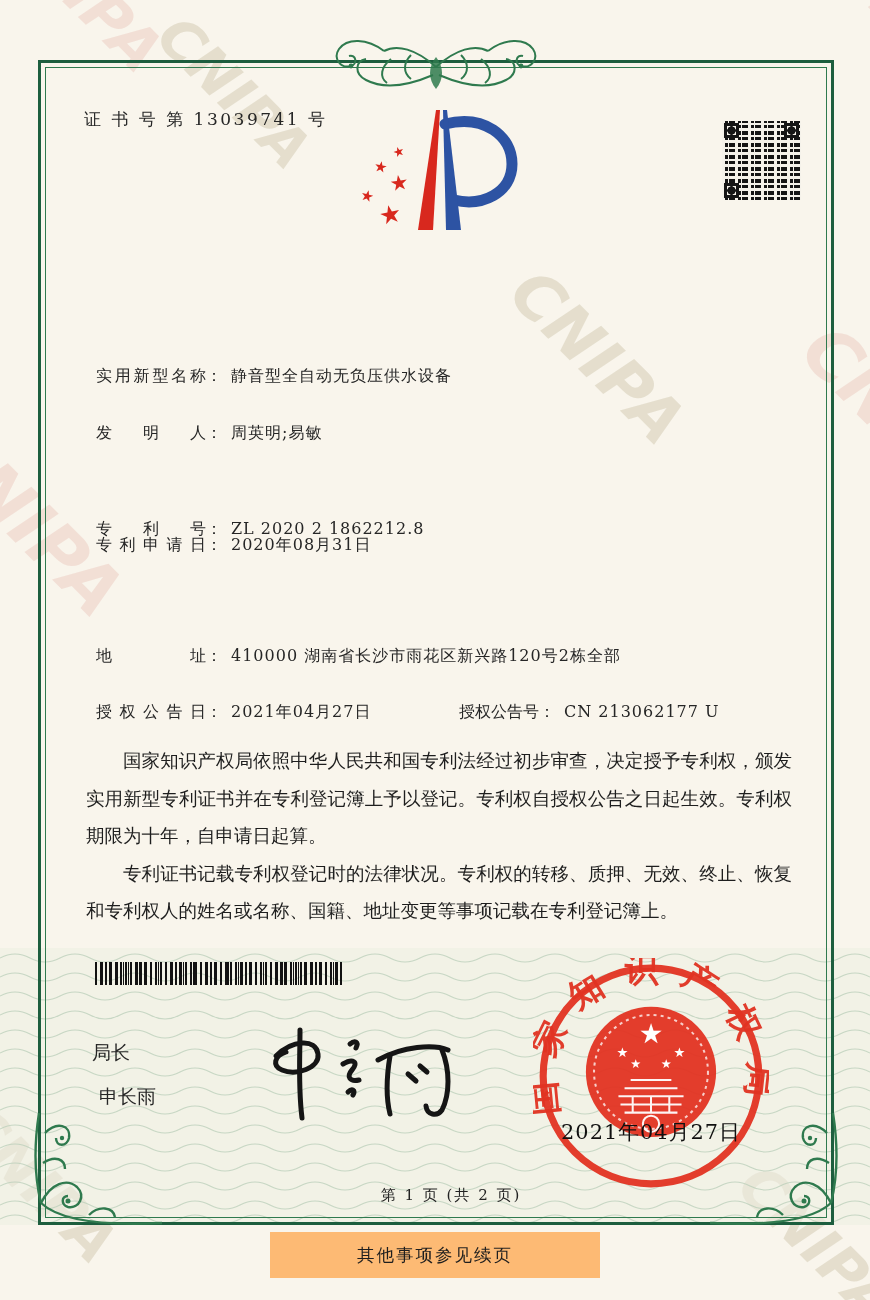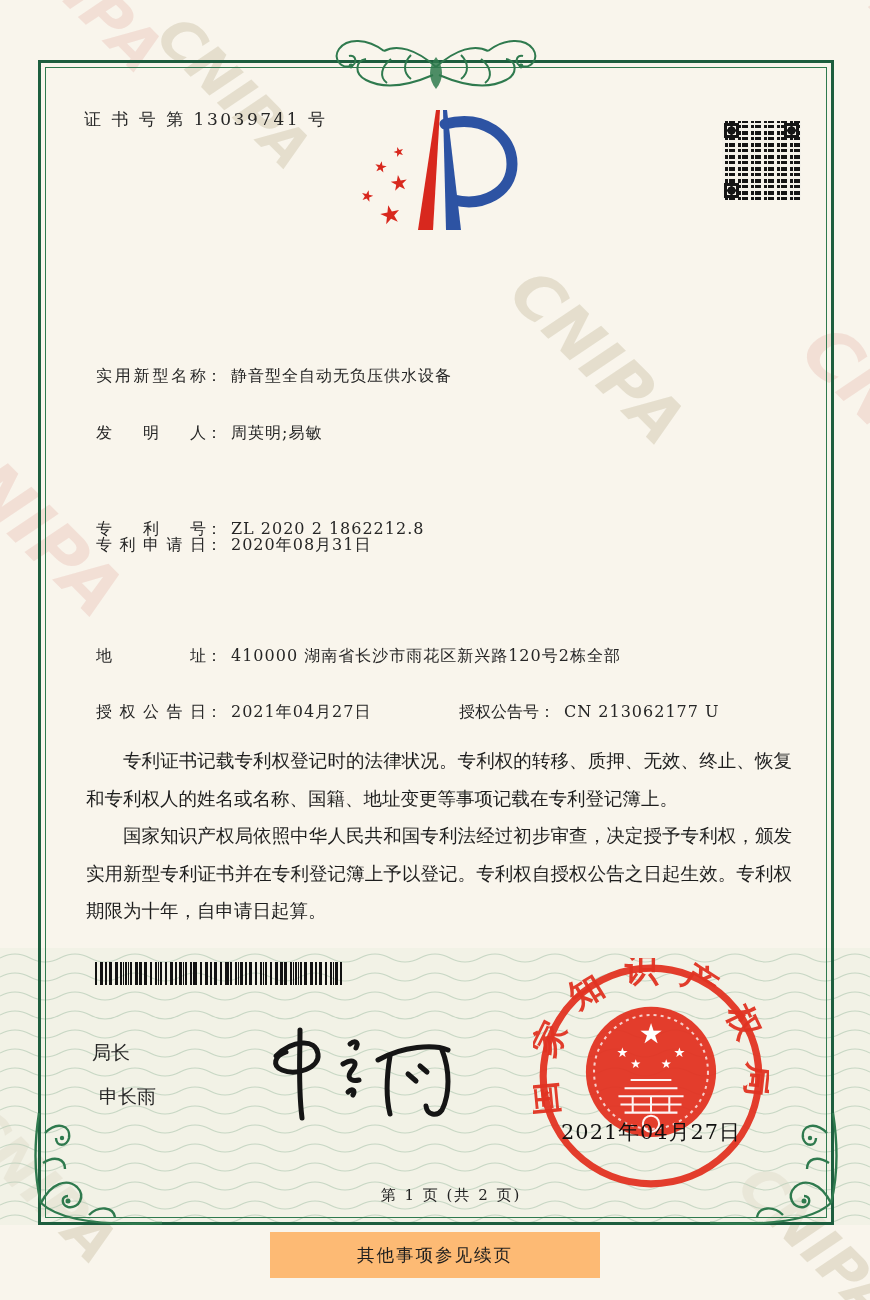--- a/index.html
+++ b/index.html
@@ -178,22 +178,22 @@
     <span class="lab">地址</span><span class="col">：</span><span class="val">410000 湖南省长沙市雨花区新兴路120号2栋全部</span>
   </div>
   <div class="row" style="top:702px;">
     <span class="lab">授权公告日</span><span class="col">：</span><span class="val">2021年04月27日</span>
     <span class="pair2">
       <span>授权公告号</span><span class="col">：</span><span class="val">CN 213062177 U</span>
     </span>
   </div>
 
   <div class="paras">
+    <p>国家知识产权局依照中华人民共和国专利法经过初步审查，决定授予专利权，颁发实用新型专利证书并在专利登记簿上予以登记。专利权自授权公告之日起生效。专利权期限为十年，自申请日起算。</p>
     <p>专利证书记载专利权登记时的法律状况。专利权的转移、质押、无效、终止、恢复和专利权人的姓名或名称、国籍、地址变更等事项记载在专利登记簿上。</p>
-    <p>国家知识产权局依照中华人民共和国专利法经过初步审查，决定授予专利权，颁发实用新型专利证书并在专利登记簿上予以登记。专利权自授权公告之日起生效。专利权期限为十年，自申请日起算。</p>
   </div>
 
   <div class="barcode"></div>
 
   <div class="role">局长</div>
   <div class="name">申长雨</div>
 
   <svg class="sig" width="230" height="100" viewBox="0 0 230 100" aria-hidden="true">
     <g stroke="#151515" stroke-width="5" fill="none" stroke-linecap="round" stroke-linejoin="round">
       <path d="M38,34 C54,18 78,16 80,32 C82,46 58,54 44,48 C34,44 36,34 48,30"></path>

